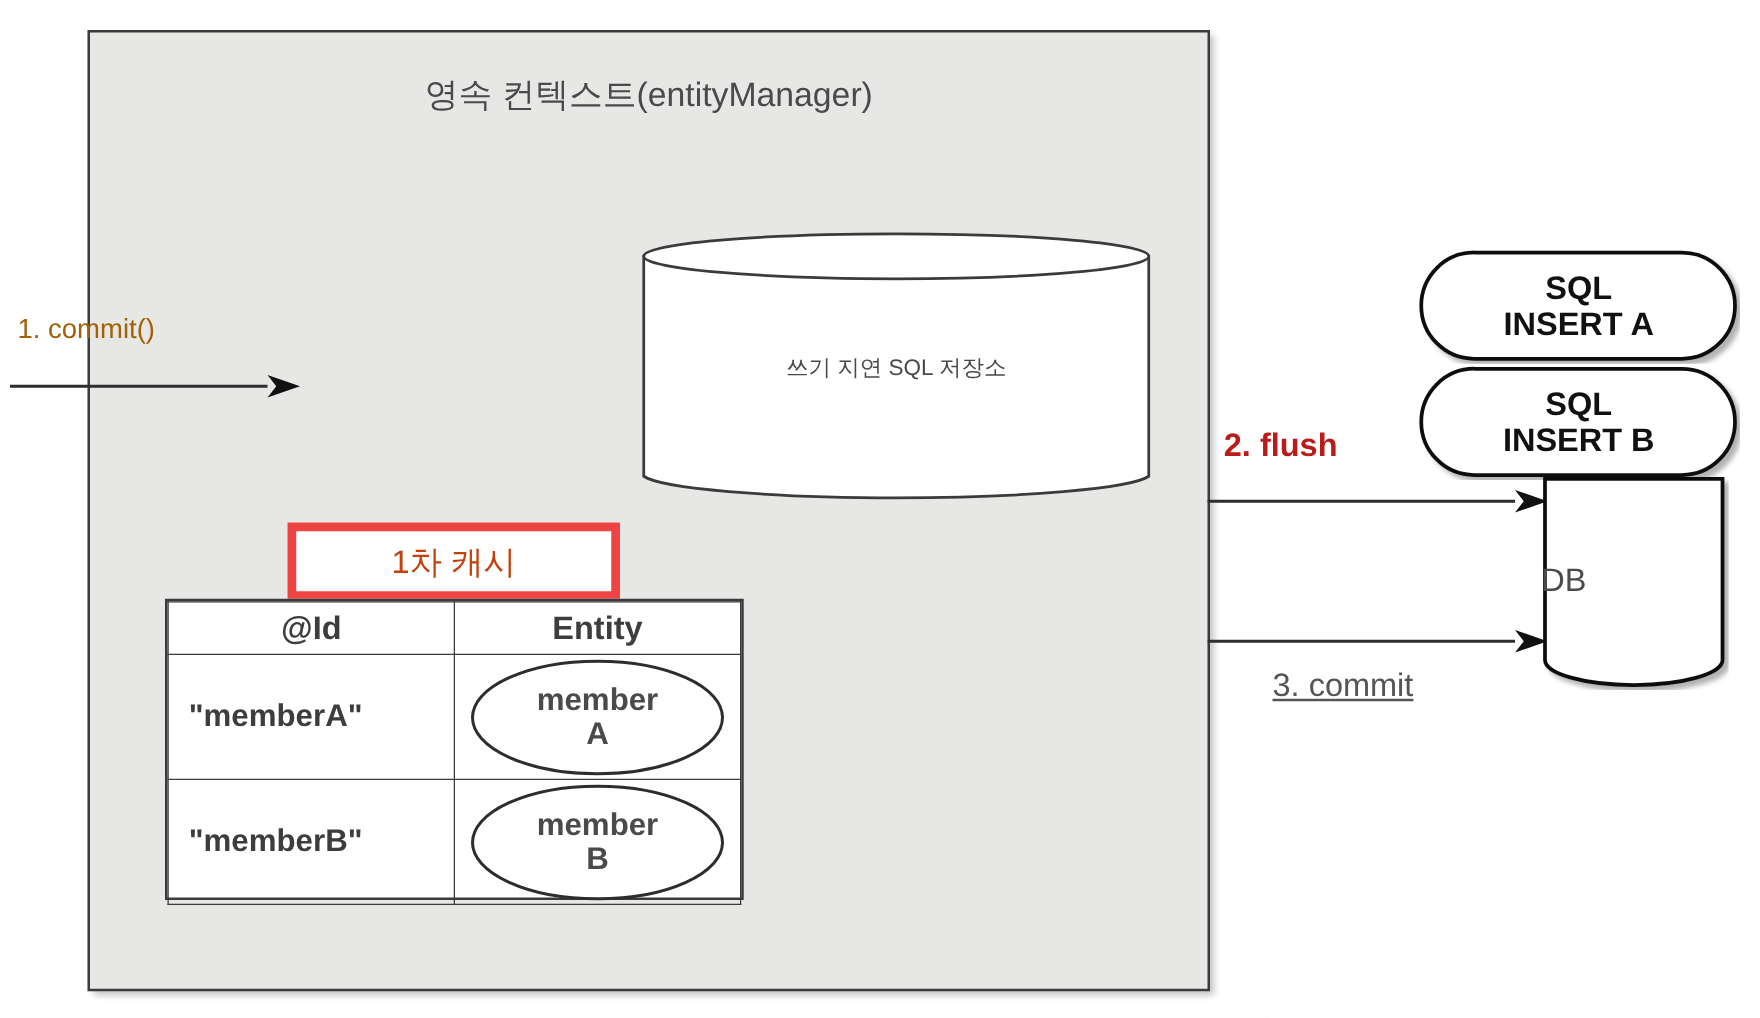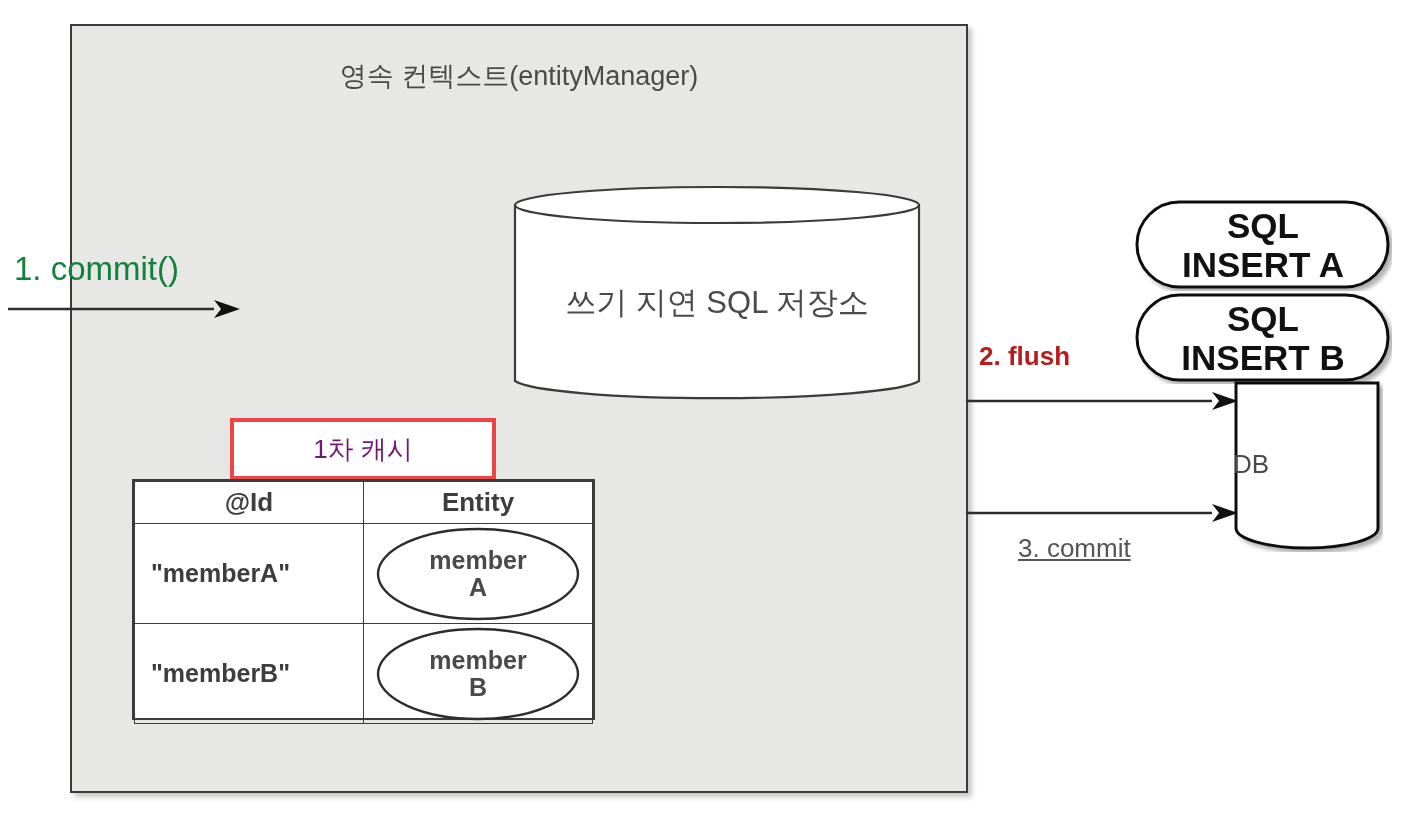--- a/index.html
+++ b/index.html
@@ -52,40 +52,40 @@
     width: 408px;
     height: 216px;
   }
   .cyl-store svg, .cyl-db svg, .arrow svg, .pill svg, .ellipse svg { display: block; }
   .cyl-store-label {
     position: absolute;
     left: 513px;
     top: 282px;
     width: 408px;
     text-align: center;
-    font-size: 31px;
+    font-size: 18px;
     color: #4a4a4a;
     white-space: nowrap;
   }
 
   
   .cache-tab {
     position: absolute;
     left: 230px;
     top: 418px;
     width: 266px;
     height: 62px;
     background: #ffffff;
-    border: 4px solid #ef4444;
+    border: 7px solid #ef4444;
     box-sizing: border-box;
     display: flex;
     align-items: center;
     justify-content: center;
     font-size: 26px;
-    color: #701a75;
+    color: #c2410c;
   }
   .cache-table {
     position: absolute;
     left: 132px;
     top: 479px;
     width: 463px;
     height: 241px;
     background: #ffffff;
     border: 2px solid #3b3b3b;
     box-sizing: border-box;
@@ -145,21 +145,21 @@
   .pill-a { left: 1134px; top: 199px; z-index: 6; }
   .pill-b { left: 1134px; top: 292px; z-index: 7; }
   .pill-text {
     position: absolute;
     left: 0; top: 0;
     width: 258px; height: 92px;
     display: flex;
     flex-direction: column;
     align-items: center;
     justify-content: center;
-    font-size: 35px;
+    font-size: 26px;
     font-weight: bold;
     color: #111111;
     line-height: 1.12;
   }
 
   
   .cyl-db {
     position: absolute;
     left: 1233px;
     top: 380px;
@@ -178,21 +178,21 @@
     z-index: 4;
   }
 
   
   .arrow { position: absolute; }
   .arr-commit1 { left: 8px;   top: 296px; width: 232px; height: 26px; }
   .arr-flush   { left: 966px; top: 388px; width: 272px; height: 26px; }
   .arr-commit3 { left: 966px; top: 500px; width: 272px; height: 26px; }
 
   .lbl { position: absolute; white-space: nowrap; }
-  .lbl-commit1 { left: 14px;  top: 250px; font-size: 33px; color: #15803d; }
+  .lbl-commit1 { left: 14px;  top: 250px; font-size: 22px; color: #a16207; }
   .lbl-flush   { left: 979px; top: 341px; font-size: 26px; color: #b91c1c; font-weight: bold; }
   .lbl-commit3 { left: 1018px; top: 533px; font-size: 26px; color: #555555; text-decoration: underline; }
 </style>
 </head>
 <body>
 
 <div id="stage">
 
   <div class="pc-box"></div>
   <div class="pc-title">영속 컨텍스트(entityManager)</div>

